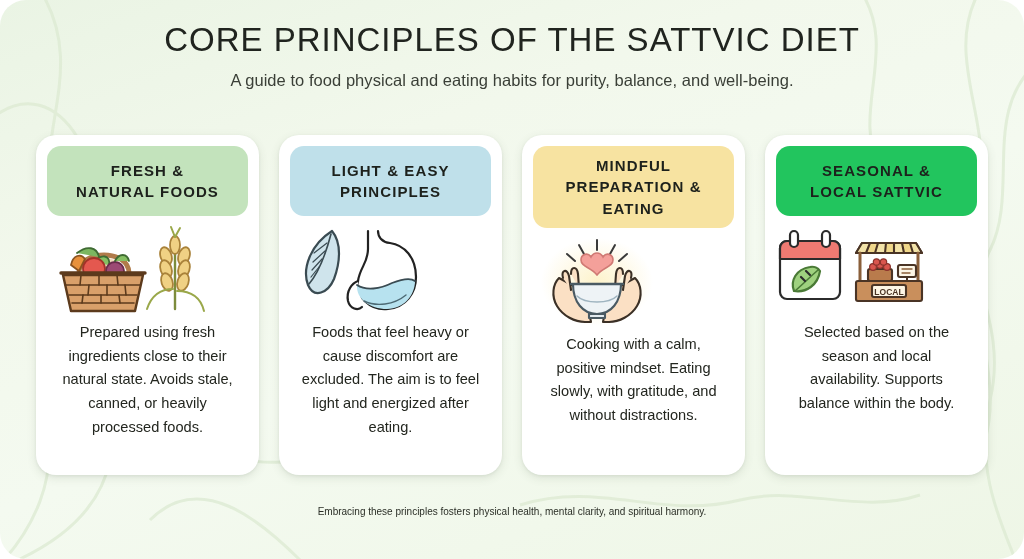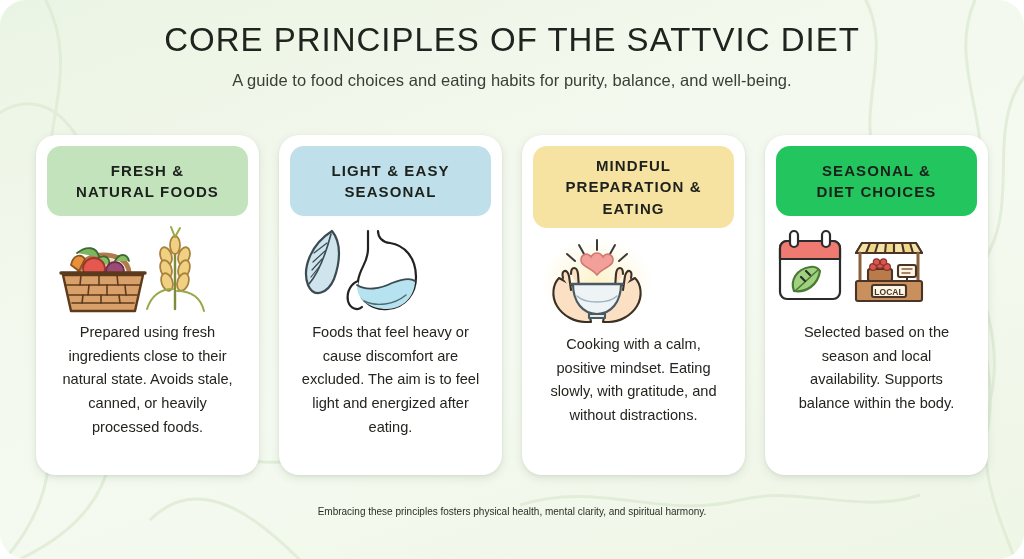--- a/index.html
+++ b/index.html
@@ -71,21 +71,21 @@
       <path d="M 980 -10 C 940 60, 1000 130, 975 200 C 955 260, 1010 320, 990 400 C 975 470, 1000 520, 1015 559"></path>
       <path d="M 1040 60 C 980 110, 1020 190, 990 250 C 960 310, 1005 370, 985 440"></path>
       <path d="M 860 -10 C 900 50, 850 110, 880 170 C 905 220, 870 260, 890 300"></path>
       <path d="M 120 470 C 190 430, 250 480, 320 455 C 380 435, 430 470, 480 455"></path>
       <path d="M 520 505 C 600 480, 660 520, 740 500 C 800 485, 860 515, 920 495"></path>
     </g>
   </svg>
 
   <div class="header">
     <h1 class="title">CORE PRINCIPLES OF THE SATTVIC DIET</h1>
-    <p class="subtitle">A guide to food choices and eating habits for purity, balance, and well-being.</p>
+    <p class="subtitle">A guide to food physical and eating habits for purity, balance, and well-being.</p>
   </div>
 
   <div class="cards">
 
     <div class="card">
       <div class="banner banner-h2" style="background:#c3e3bc">
         <div class="banner-text">
           <div>FRESH &amp;</div>
           <div>NATURAL FOODS</div>
         </div>
@@ -138,21 +138,21 @@
           </g>
         </svg>
       </div>
       <div class="body-text">Prepared using fresh ingredients close to their natural state. Avoids stale, canned, or heavily processed foods.</div>
     </div>
 
     <div class="card">
       <div class="banner banner-h2" style="background:#bfe0ea">
         <div class="banner-text">
           <div>LIGHT &amp; EASY</div>
-          <div>SEASONAL</div>
+          <div>PRINCIPLES</div>
         </div>
       </div>
       <div class="icon-wrap">
         <svg width="140" height="92" viewBox="0 0 140 92">
           <g stroke="#2b2b2b" stroke-width="2.2" stroke-linecap="round" stroke-linejoin="round">
             <path d="M42 8 C20 22, 12 46, 18 62 C24 76, 38 70, 44 56 C50 40, 52 20, 42 8 Z" fill="#cfe4ec" stroke="#3a4b52"></path>
             <path d="M41 11 C36 30, 30 48, 19 61" fill="none" stroke="#3a4b52" stroke-width="1.6"></path>
             <g fill="none" stroke="#3a4b52" stroke-width="1.2">
               <path d="M37 20 L24 30"></path>
                 <path d="M35 28 L23 39"></path>
@@ -212,21 +212,21 @@
           </g>
         </svg>
       </div>
       <div class="body-text">Cooking with a calm, positive mindset. Eating slowly, with gratitude, and without distractions.</div>
     </div>
 
     <div class="card">
       <div class="banner banner-h2" style="background:#22c55e">
         <div class="banner-text">
           <div>SEASONAL &amp;</div>
-          <div>DIET CHOICES</div>
+          <div>LOCAL SATTVIC</div>
         </div>
       </div>
       <div class="icon-wrap">
         <svg width="150" height="92" viewBox="0 0 150 92">
           <g stroke="#2b2b2b" stroke-width="2.2" stroke-linejoin="round" stroke-linecap="round">
             <rect x="4" y="18" width="60" height="58" rx="7" fill="#ffffff" stroke="#2b2b2b"></rect>
             <path d="M4 25 A7 7 0 0 1 11 18 L57 18 A7 7 0 0 1 64 25 L64 36 L4 36 Z" fill="#ef7a72" stroke="#2b2b2b"></path>
             <rect x="14" y="8" width="8" height="16" rx="4" fill="#ffffff" stroke="#2b2b2b"></rect>
             <rect x="46" y="8" width="8" height="16" rx="4" fill="#ffffff" stroke="#2b2b2b"></rect>
             <path d="M34 44 C20 46, 14 58, 18 68 C30 70, 42 62, 44 48 C42 45, 38 43, 34 44 Z" fill="#9fd17f" stroke="#4a7a36"></path>

